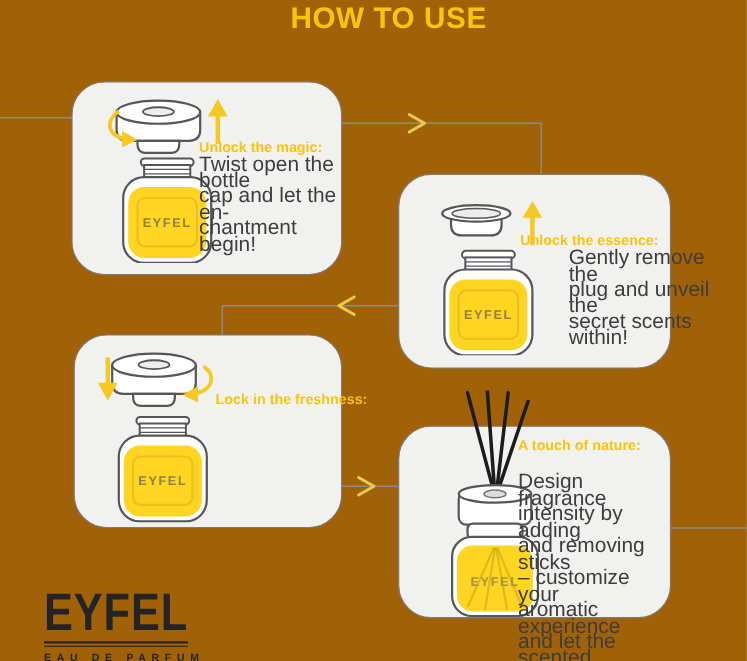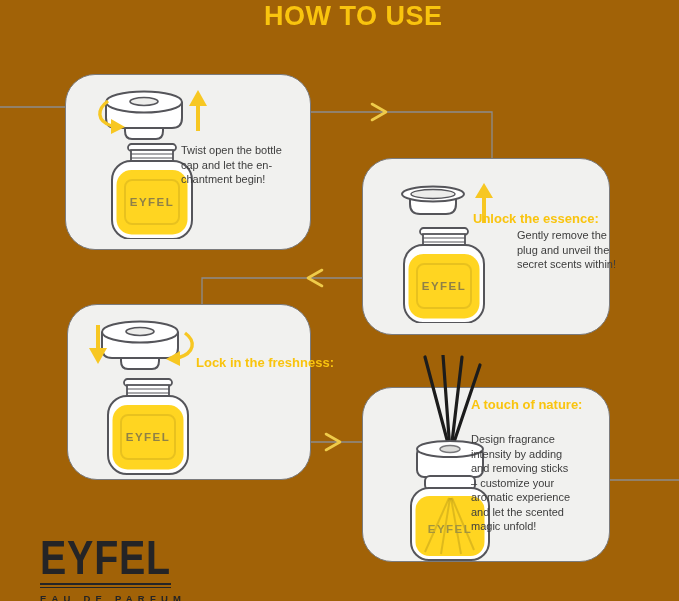--- a/index.html
+++ b/index.html
@@ -26,21 +26,21 @@
   .illus{position:absolute;}
   .illus-1{left:26px;top:14px;}
   .illus-2{left:24px;top:24px;}
   .illus-3{left:20px;top:12px;}
   .illus-4{left:22px;top:-33px;}
   .step-heading{
     position:absolute;font-size:13px;font-weight:700;color:var(--accent);
     white-space:nowrap;
   }
   .step-body{
-    position:absolute;font-size:11px;line-height:14.5px;color:var(--text);
+    position:absolute;font-size:19px;line-height:14.5px;color:var(--text);
     white-space:pre-line;
   }
   .h-1{left:115px;top:51px;} .b-1{left:115px;top:68px;width:128px;}
   .h-2{left:110px;top:52px;} .b-2{left:110px;top:69px;width:132px;margin-left:44px;}
   .h-3{left:128px;top:50px;} .b-3{left:113px;top:67px;width:132px;}
   .h-4{left:108px;top:9px;} .b-4{left:108px;top:44px;width:136px;}
   .logo{position:absolute;left:40px;top:536px;z-index:1;}
   .logo-name{
     display:block;font-size:48px;font-weight:700;color:var(--logo);line-height:44px;
     letter-spacing:1px;transform:scaleX(.82);transform-origin:left top;white-space:nowrap;
@@ -95,20 +95,21 @@
         <rect x="36" y="0" width="48" height="7" rx="3.5" fill="#ffffff" stroke="#55555A" stroke-width="1.8"></rect>
         <rect x="39" y="6" width="42" height="12" fill="#ffffff" stroke="#55555A" stroke-width="1.8"></rect>
         <line x1="39" y1="10" x2="81" y2="10" stroke="#55555A" stroke-width="1.2"></line>
         <line x1="39" y1="14" x2="81" y2="14" stroke="#55555A" stroke-width="1.2"></line>
         <rect x="20" y="17" width="80" height="78" rx="19" fill="#ffffff" stroke="#55555A" stroke-width="2"></rect>
         <rect x="24.5" y="26" width="71" height="64.5" rx="15" fill="#FFD521"></rect>
         <rect x="33" y="36" width="54" height="44" rx="7" fill="none" stroke="rgba(0,0,0,0.09)" stroke-width="2"></rect>
         <text x="60" y="62" text-anchor="middle" font-size="11.5" font-weight="bold" letter-spacing="1.5" fill="#8F8147">EYFEL</text>
       </g>
     </svg>
+    <div class="step-heading h-1">Unlock the magic:</div>
     <div class="step-body b-1">Twist open the bottle
 cap and let the en-
 chantment begin!</div>
   </div>
 
   <div class="card card-2">
     <svg class="illus illus-2" width="115" height="140" viewBox="0 0 115 140">
       <g>
         <path d="M23,13 L23,21 Q23,31 33,31 L59,31 Q69,31 69,21 L69,13" fill="#ffffff" stroke="#55555A" stroke-width="2"></path>
         <ellipse cx="46" cy="11" rx="31" ry="7.5" fill="#ffffff" stroke="#55555A" stroke-width="2"></ellipse>

